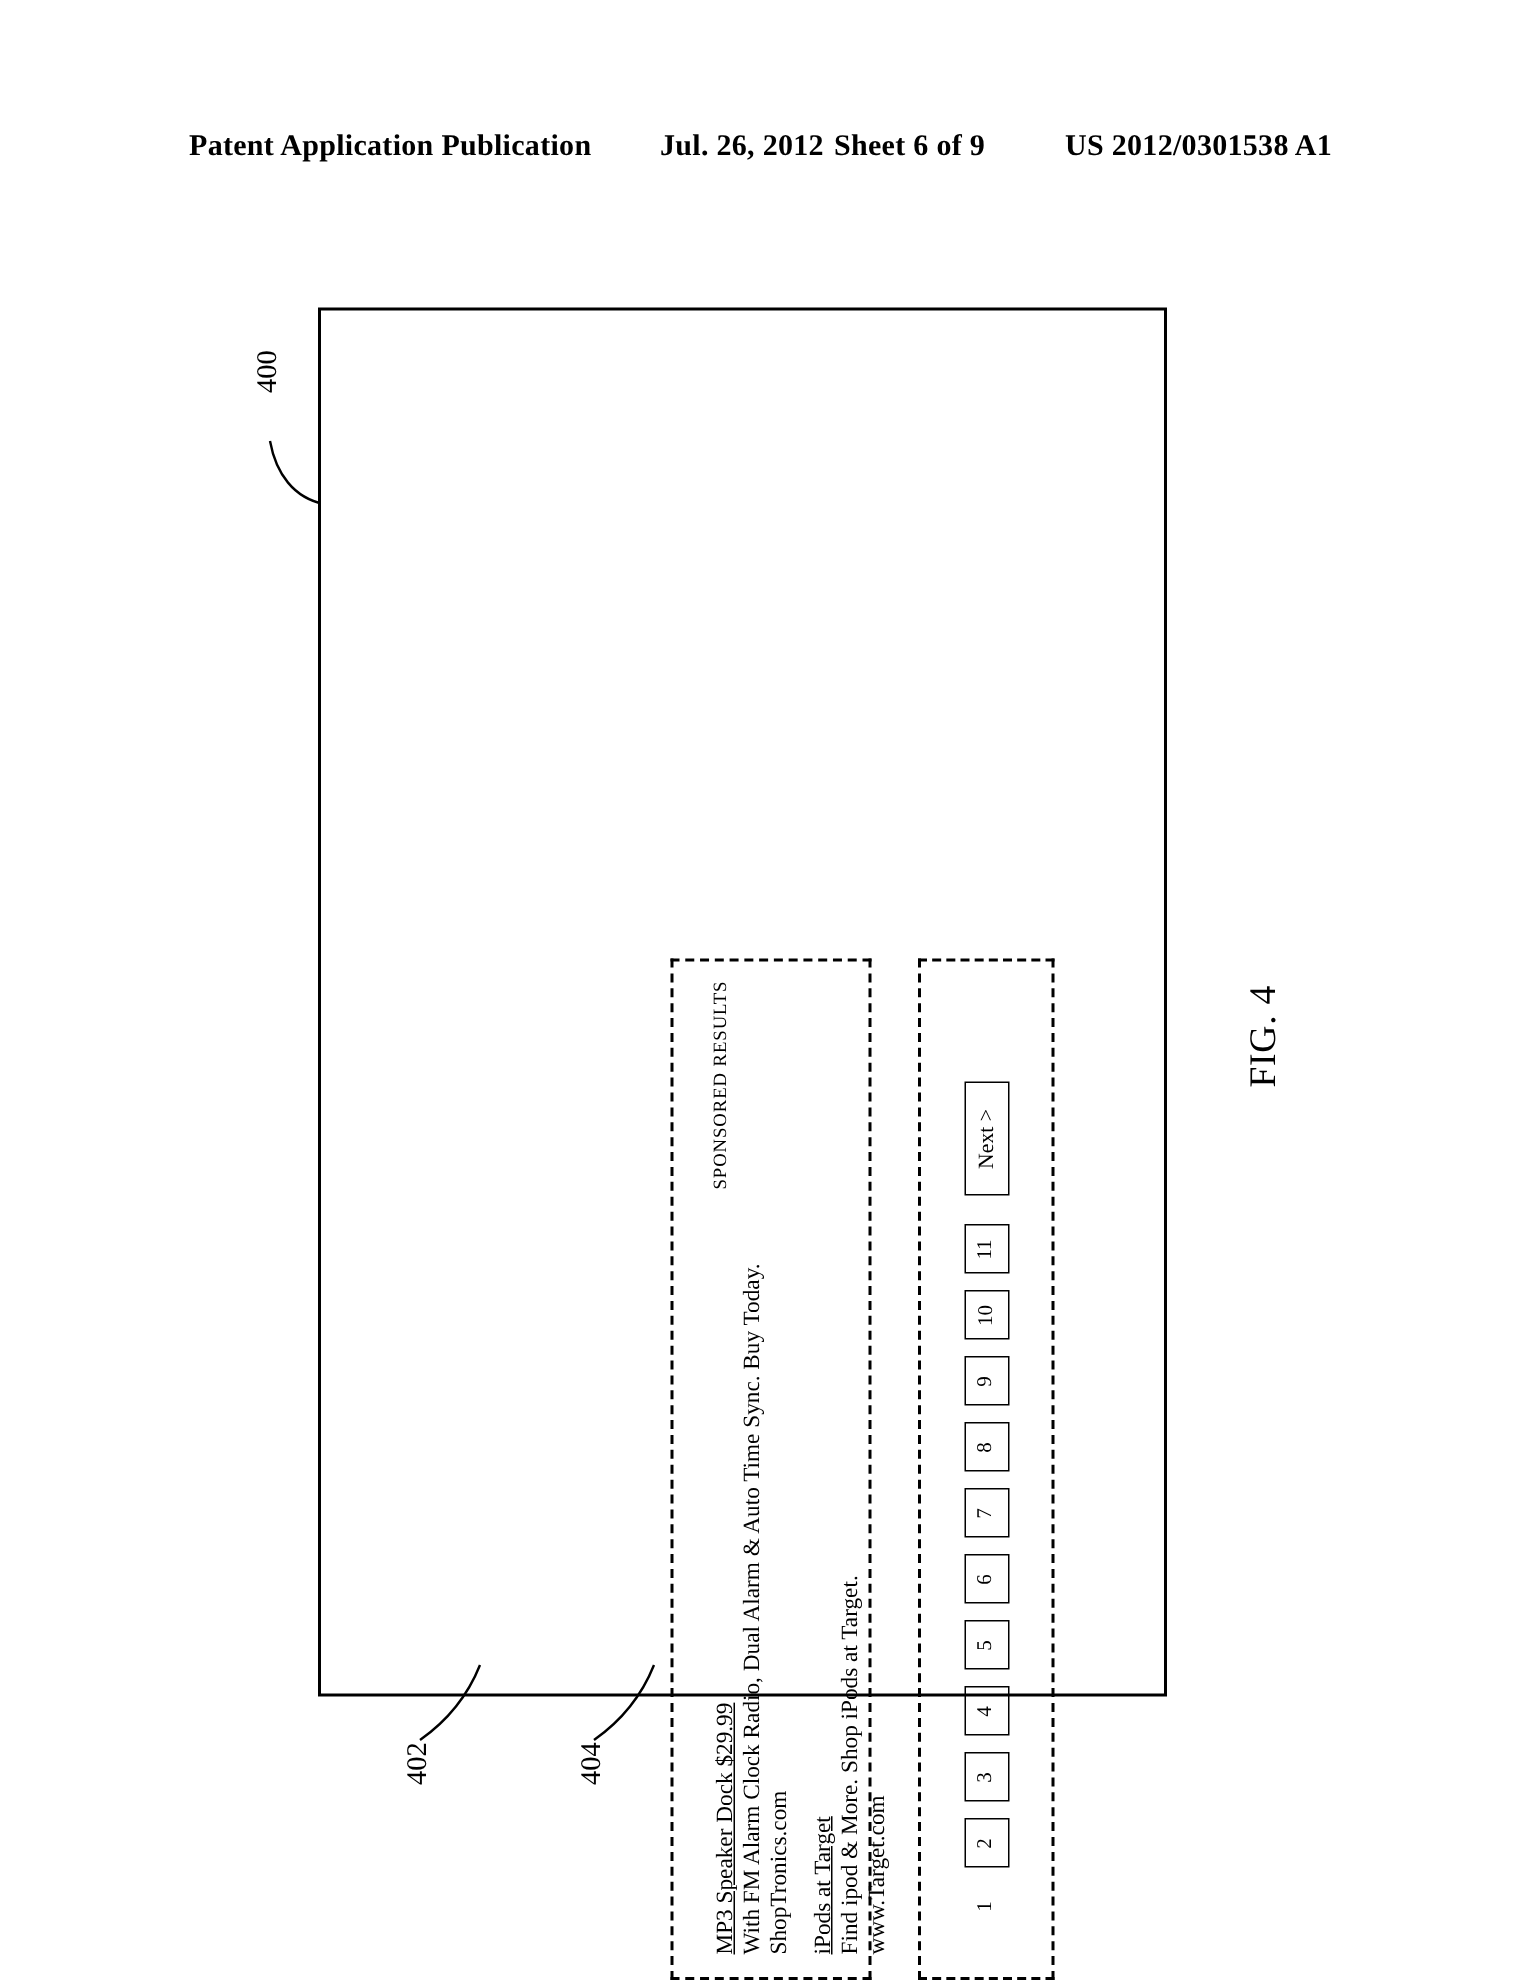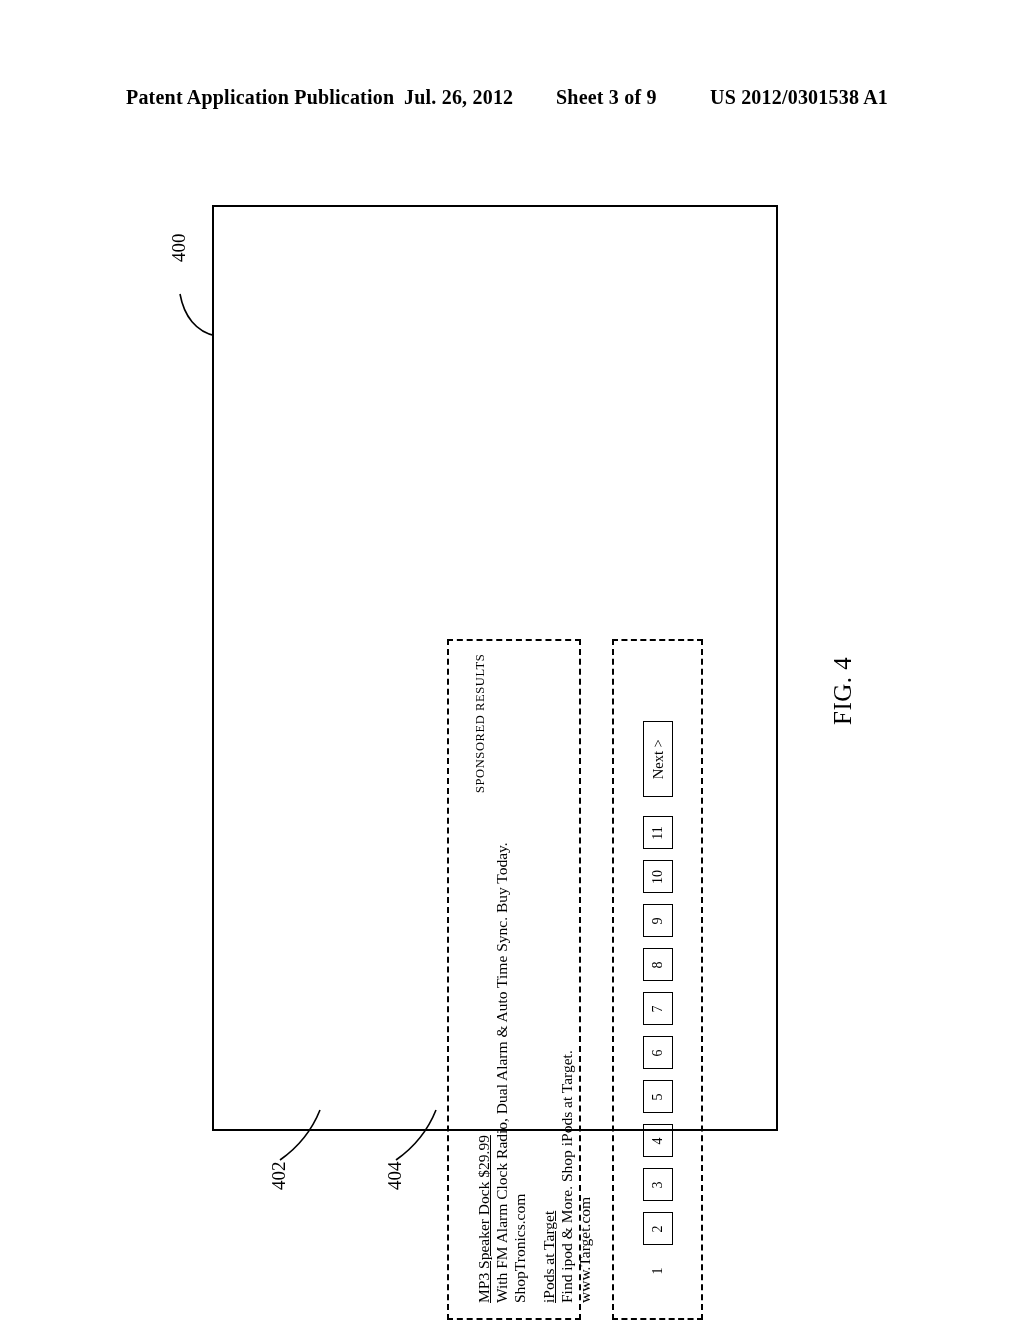--- a/index.html
+++ b/index.html
@@ -25,21 +25,21 @@
     height: 30px;
     display: flex;
     align-items: baseline;
     font-family: "Liberation Serif", serif;
     font-weight: bold;
     font-size: 20px;
     letter-spacing: 0.2px;
     white-space: nowrap;
   }
   #page-header .hdr-pub   { position: absolute; left: 126px; }
-  #page-header .hdr-date  { position: absolute; left: 404px; }
+  #page-header .hdr-date  { position: absolute; left: 440px; }
   #page-header .hdr-sheet { position: absolute; left: 556px; }
   #page-header .hdr-num   { position: absolute; left: 710px; }
 
   
   #figure-frame {
     position: absolute;
     left: 212px;
     top: 205px;
     width: 566px;
     height: 926px;
@@ -195,21 +195,21 @@
     white-space: nowrap;
     letter-spacing: 0.5px;
   }
 </style>
 </head>
 <body>
 
 <div id="page-header">
   <span class="hdr-pub">Patent Application Publication</span>
   <span class="hdr-date">Jul. 26, 2012</span>
-  <span class="hdr-sheet">Sheet 3 of 9</span>
+  <span class="hdr-sheet">Sheet 6 of 9</span>
   <span class="hdr-num">US 2012/0301538 A1</span>
 </div>
 
 <div id="ref-400">400</div>
 <svg id="leader-400" class="leader-svg" viewBox="0 0 40 46">
   <path d="M2,2 C6,24 18,40 38,44" fill="none" stroke="#000" stroke-width="1.6"></path>
 </svg>
 
 <div id="figure-frame">
 

